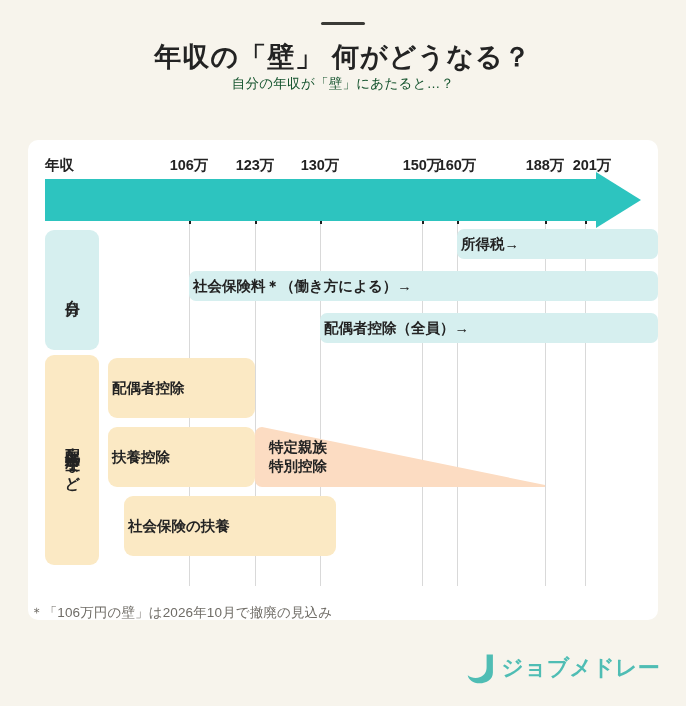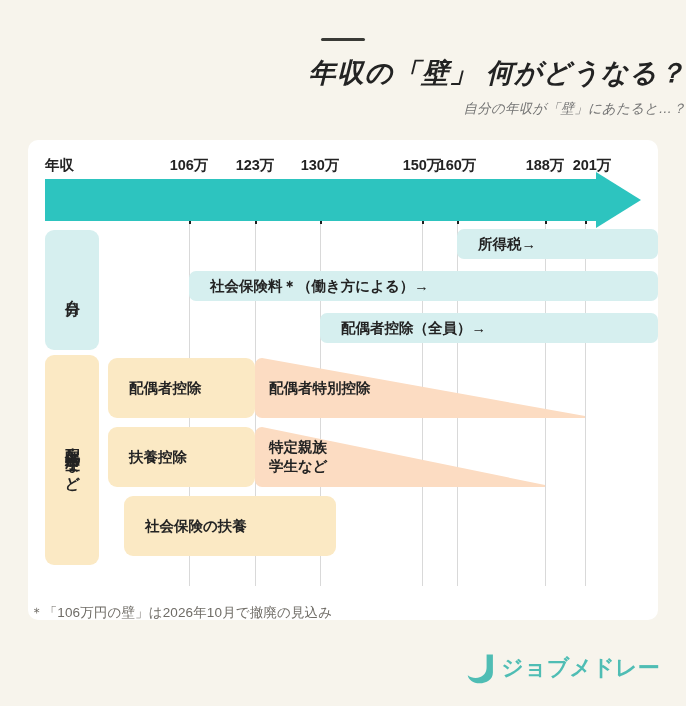--- a/index.html
+++ b/index.html
@@ -11,43 +11,42 @@
     height: 706px;
     background: #f7f4ec;
     font-family: "Liberation Sans", "DejaVu Sans", sans-serif;
     color: #2b2b2b;
     overflow: hidden;
     position: relative;
   }
 
   
   .header {
-    text-align: right;
-    padding-top: 38px;
-    font-style: italic;
+    text-align: center;
+    padding-top: 22px;
   }
   .title-rule {
     width: 44px;
     height: 3px;
     background: #3a3a36;
     margin: 0 auto 16px auto;
     border-radius: 2px;
   }
   .title {
     font-size: 27px;
     font-weight: bold;
     letter-spacing: 0.04em;
     color: #232323;
     margin: 0;
     line-height: 1.2;
   }
   .subtitle {
     font-size: 13.5px;
-    color: #737373;
-    margin: 11px 0 0 0;
+    color: #14532d;
+    margin: 2px 0 0 0;
     letter-spacing: 0.02em;
   }
 
   
   .card {
     position: absolute;
     left: 28px;
     top: 140px;
     width: 630px;
     height: 480px;
@@ -154,21 +153,21 @@
   .bar {
     position: absolute;
     height: 30px;
     border-radius: 7px;
     display: flex;
     align-items: center;
     font-size: 14.5px;
     font-weight: bold;
     color: #232323;
     box-sizing: border-box;
-    padding-left: 21px;
+    padding-left: 4px;
     white-space: nowrap;
   }
   .bar-teal { background: #d6efef; }
   .bar-yellow { background: #fbe9c4; }
 
   
   .wedge {
     position: absolute;
     height: 60px;
   }
@@ -263,37 +262,29 @@
     <div class="bar bar-teal" style="left:429px; top:89px; width:201px;">所得税→</div>
 
     <div class="bar bar-teal" style="left:161px; top:131px; width:469px;">
       <span>社会保険料＊（働き方による）→</span>
     </div>
 
     <div class="bar bar-teal" style="left:292px; top:173px; width:338px;">配偶者控除（全員）→</div>
 
     <div class="bar bar-yellow" style="left:80px; top:218px; width:147px; height:60px; border-radius:9px;">配偶者控除</div>
 
-    <div class="wedge" style="left:227px; top:218px; width:330px;">
-      <svg width="330" height="60" viewBox="0 0 330 60" preserveAspectRatio="none" style="position:absolute;left:0;top:0;">
-        <path d="M0,0 L330,0 L330,60 L0,60 Z" fill="#fcdcc2" style="display:none"></path>
-        <path d="M7,0 L330,0 L330,60 L7,60 A7,7 0 0 1 0,53 L0,7 A7,7 0 0 1 7,0 Z" fill="none"></path>
-        <path d="M7,0 L330,58 L330,60 L7,60 A7,7 0 0 1 0,53 L0,7 A7,7 0 0 1 7,0 Z" fill="#fcdcc2"></path>
-      </svg>
-      <span class="wedge-text">配偶者特別控除</span>
-    </div>
 
     <div class="bar bar-yellow" style="left:80px; top:287px; width:147px; height:60px; border-radius:9px;">扶養控除</div>
 
     <div class="wedge" style="left:227px; top:287px; width:290px;">
       <svg width="290" height="60" viewBox="0 0 290 60" preserveAspectRatio="none" style="position:absolute;left:0;top:0;">
         <path d="M7,0 L290,58 L290,60 L7,60 A7,7 0 0 1 0,53 L0,7 A7,7 0 0 1 7,0 Z" fill="#fcdcc2"></path>
       </svg>
       <span class="wedge-text">特定親族
-学生など</span>
+特別控除</span>
     </div>
 
     <div class="bar bar-yellow" style="left:96px; top:356px; width:212px; height:60px; border-radius:9px;">社会保険の扶養</div>
 
   </div>
 </div>
 
 <div class="footnote">＊「106万円の壁」は2026年10月で撤廃の見込み</div>
 
 <div class="logo">

